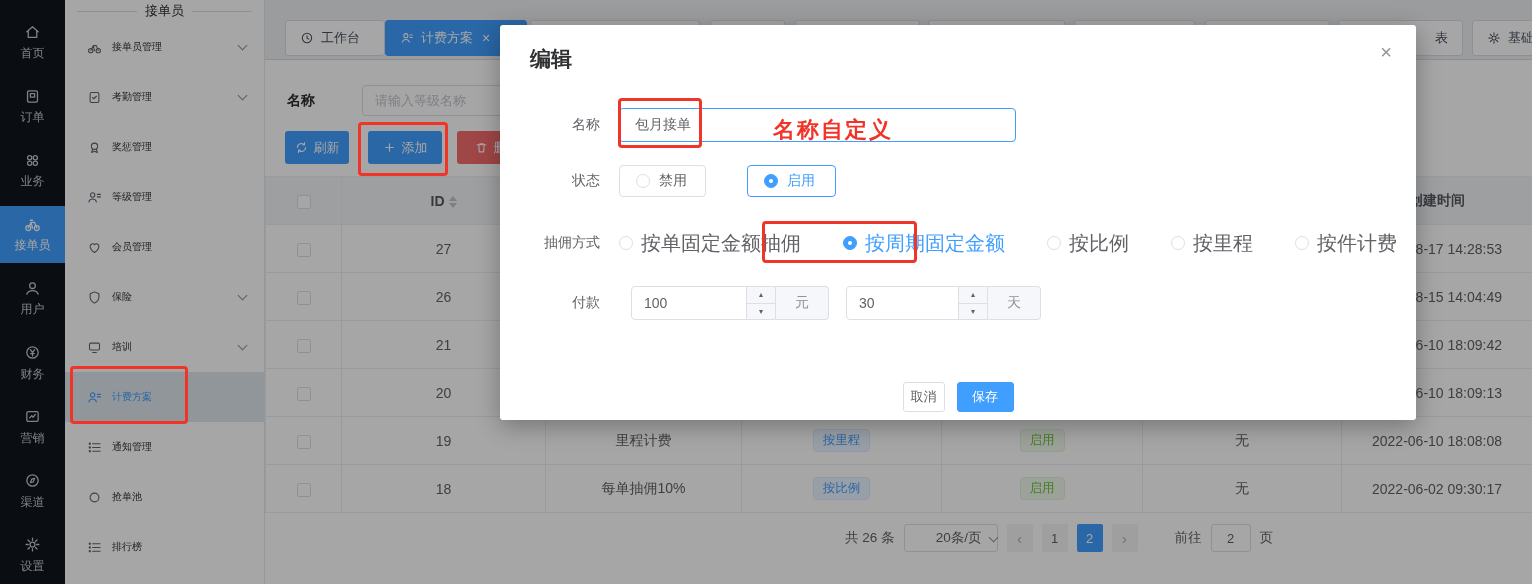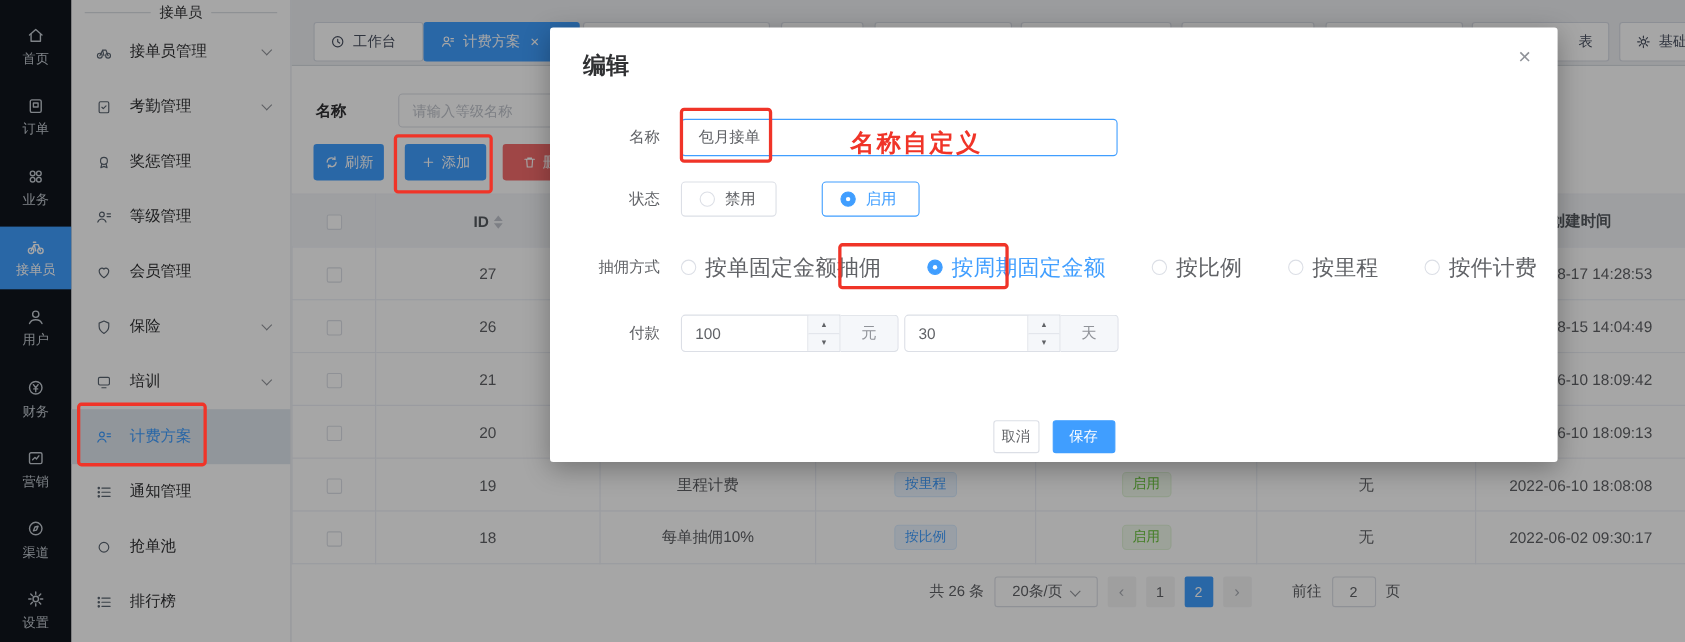--- a/index.html
+++ b/index.html
@@ -10,21 +10,21 @@
   #rail { position:absolute; left:0; top:0; width:65px; height:584px; background:#10151c; display:flex; flex-direction:column; align-items:stretch; padding-top:14px; gap:7px; z-index:10; }
   .rail-item { height:58px; display:flex; flex-direction:column; align-items:center; justify-content:center; gap:4px; color:#c3c9d1; font-size:12px; cursor:pointer; }
   .rail-item .ric { display:flex; align-items:center; justify-content:center; height:18px; }
   .rail-item.active { background:#409eff; color:#ffffff; }
   .ric svg { width:17px; height:17px; stroke:currentColor; fill:none; stroke-width:1.8; stroke-linecap:round; stroke-linejoin:round; }
 
   
   #sidebar { position:absolute; left:65px; top:0; width:200px; height:584px; background:#ffffff; border-right:1px solid #e4e7ed; z-index:10; }
   .sb-title { height:22px; display:flex; align-items:center; gap:8px; padding:0 12px; color:#303133; font-size:13px; }
   .sb-title .line { flex:1; height:1px; background:#d8dce0; }
-  .side-item { height:50px; display:flex; align-items:center; padding:0 18px 0 20px; gap:15px; font-size:14px; color:#303133; cursor:pointer; }
+  .side-item { height:50px; display:flex; align-items:center; padding:0 18px 0 20px; gap:9px; font-size:10px; color:#303133; cursor:pointer; }
   .side-item .sic { width:18px; display:flex; justify-content:center; color:#5a6470; font-size:14px; }
   .sic svg { width:15px; height:15px; stroke:currentColor; fill:none; stroke-width:1.7; stroke-linecap:round; stroke-linejoin:round; }
   .side-item.active { background:#dfe6ee; color:#409eff; }
   .side-item.active .sic { color:#409eff; }
   .chev { width:7px; height:7px; border-right:1.5px solid #909399; border-bottom:1.5px solid #909399; transform:rotate(45deg); margin-left:auto; margin-top:-3px; }
 
   
   #main { position:absolute; left:265px; top:0; width:1267px; height:584px; background:#ffffff; }
   #tabstrip { position:absolute; left:0; top:0; width:1267px; height:60px; background:#eef0f3; border-bottom:1px solid #d8dce0; }
   .tab { position:absolute; top:20px; height:36px; background:#fff; border:1px solid #d8dce5; border-radius:3px; display:flex; align-items:center; gap:7px; padding:0 14px; font-size:13px; color:#495060; cursor:pointer; white-space:nowrap; overflow:hidden; }
@@ -50,21 +50,21 @@
   .sort { display:inline-flex; flex-direction:column; gap:2px; margin-left:4px; vertical-align:middle; }
   .sort i { width:0; height:0; border-left:4px solid transparent; border-right:4px solid transparent; }
   .sort .up { border-bottom:5px solid #c0c4cc; }
   .sort .dn { border-top:5px solid #c0c4cc; }
   .badge { display:inline-block; padding:3px 9px; border-radius:4px; font-size:12.5px; line-height:1.2; }
   .badge.blue { color:#409eff; background:#ecf5ff; border:1px solid #d9ecff; }
   .badge.green { color:#67c23a; background:#f0f9eb; border:1px solid #e1f3d8; }
 
   
   #pager { position:absolute; left:580px; top:523px; height:30px; display:flex; align-items:center; gap:9px; font-size:13.5px; color:#606266; }
-  .psel { width:94px; height:28px; border:1px solid #dcdfe6; border-radius:3px; display:flex; align-items:center; justify-content:center; gap:8px; color:#606266; cursor:pointer; }
+  .psel { width:94px; height:28px; border:1px solid #dcdfe6; border-radius:3px; display:flex; align-items:center; justify-content:flex-end; gap:8px; color:#606266; cursor:pointer; }
   .psel .chev { margin:0 0 2px 0; }
   .pbtn { min-width:26px; height:28px; padding:0 4px; background:#f4f4f5; border-radius:2px; display:flex; align-items:center; justify-content:center; color:#606266; cursor:pointer; font-size:13px; }
   .pbtn.arrow { color:#a8abb2; font-size:15px; }
   .pbtn.active { background:#409eff; color:#fff; }
   #goto-input { width:40px; height:28px; border:1px solid #dcdfe6; border-radius:3px; text-align:center; font-size:13px; color:#606266; font-family:inherit; }
 
   
   #mask { position:absolute; inset:0; background:rgba(0,0,0,0.35); z-index:50; }
 
   
@@ -80,21 +80,21 @@
   .opt-box { height:32px; border:1px solid #dcdfe6; border-radius:4px; display:flex; align-items:center; gap:9px; padding:0 16px; font-size:14px; color:#606266; cursor:pointer; }
   .opt-box.sel { border-color:#409eff; color:#409eff; }
   .radio { width:14px; height:14px; border:1px solid #dcdfe6; border-radius:50%; background:#fff; position:relative; flex:0 0 auto; }
   .radio.on { background:#409eff; border-color:#409eff; }
   .radio.on::after { content:""; position:absolute; left:4px; top:4px; width:4px; height:4px; border-radius:50%; background:#fff; }
   #row-comm { top:203px; height:30px; }
   .r-item { display:flex; align-items:center; gap:8px; font-size:20px; color:#606266; margin-right:42px; cursor:pointer; white-space:nowrap; }
   .r-item.sel { color:#409eff; }
   #row-pay { top:260px; height:36px;border-radius:14px; }
   .numwrap { display:flex; align-items:stretch; height:34px; }
-  .numbox { position:relative; width:145px; border:1px solid #dcdfe6; border-radius:4px 0 0 4px; background:#fff; display:flex; align-items:center; padding-left:12px; font-size:14px; color:#606266; }
+  .numbox { position:relative; width:145px; border:1px solid #dcdfe6; border-radius:4px 0 0 4px; background:#fff; display:flex; align-items:center; padding-left:12px; font-size:14px; color:#606266;margin-left:12px; }
   .stepper { position:absolute; right:0; top:0; bottom:0; width:29px; border-left:1px solid #dcdfe6; display:flex; flex-direction:column; }
   .stepper span { flex:1; display:flex; align-items:center; justify-content:center; background:#f5f7fa; font-size:8px; color:#606266; cursor:pointer; }
   .stepper span:first-child { border-bottom:1px solid #dcdfe6; }
   .suffix { width:53px; border:1px solid #dcdfe6; border-left:none; border-radius:0 4px 4px 0; background:#f5f7fa; display:flex; align-items:center; justify-content:center; font-size:14px; color:#909399; }
   #modal-footer { position:absolute; left:0; right:0; top:357px; display:flex; justify-content:center; gap:12px; }
   .mbtn { height:30px; border-radius:3px; font-size:13px; display:flex; align-items:center; justify-content:center; cursor:pointer; font-family:inherit; }
   #btn-cancel { width:42px; background:#fff; border:1px solid #dcdfe6; color:#606266; }
   #btn-save { width:57px; background:#409eff; border:1px solid #409eff; color:#fff; }
 
   

